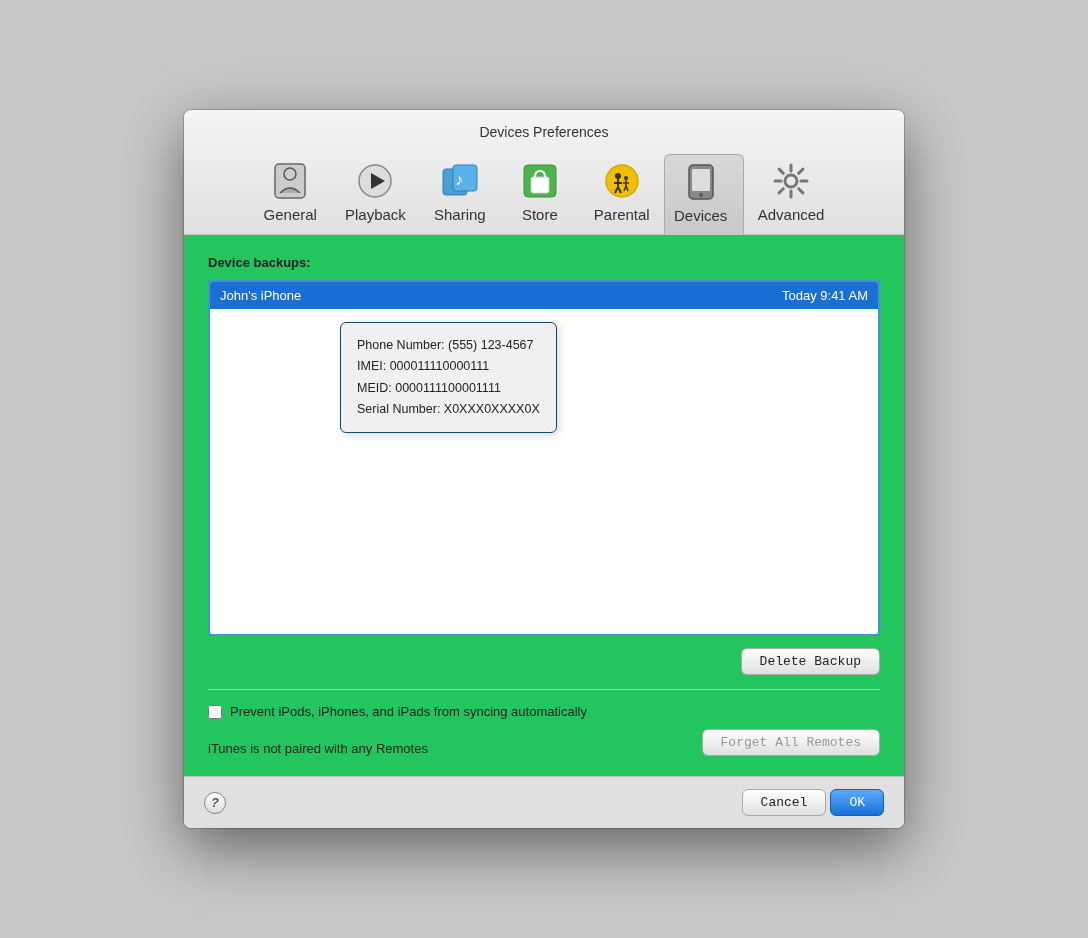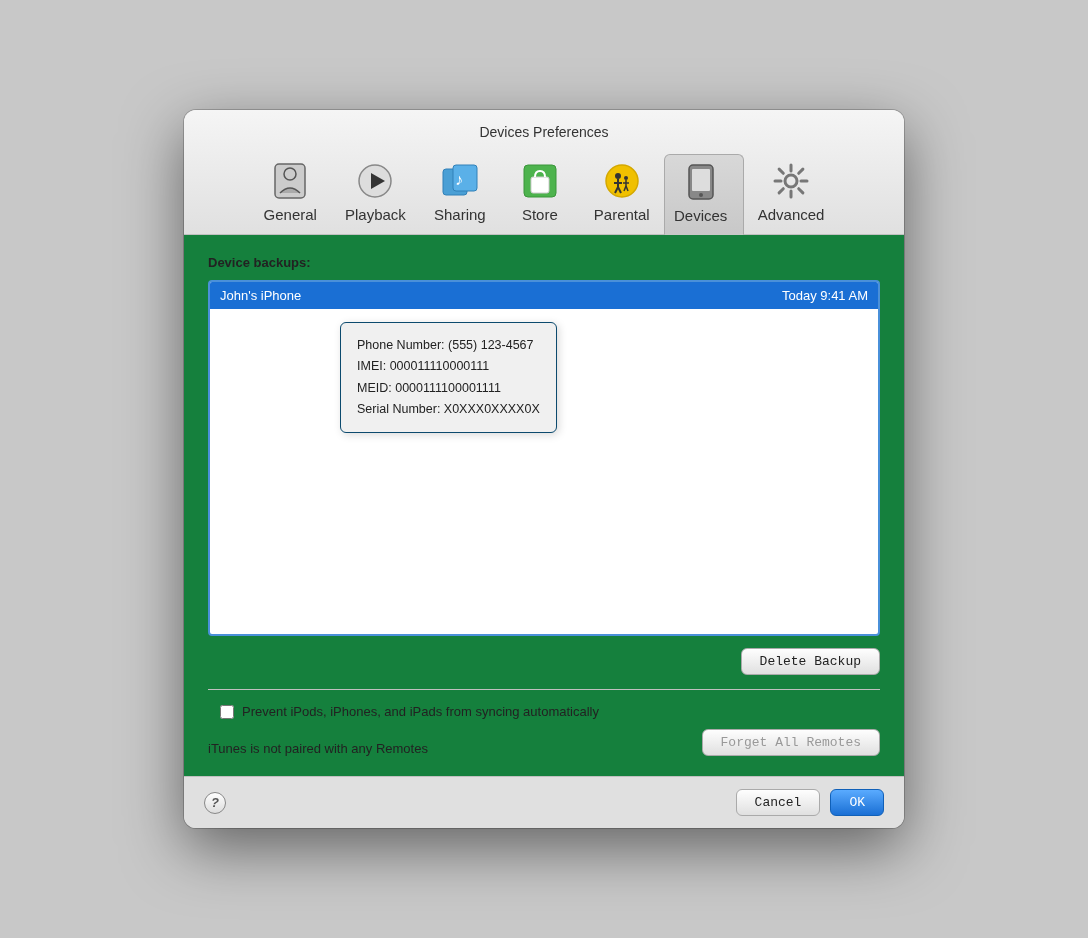--- a/index.html
+++ b/index.html
@@ -10,21 +10,21 @@
       display: flex;
       justify-content: center;
       align-items: center;
       width: 1088px;
       height: 938px;
       overflow: hidden;
     }
 
     .dialog {
       background: #ebebeb;
-      border-radius: 12px;
+      border-radius: 7px;
       width: 720px;
       box-shadow: 0 20px 60px rgba(0,0,0,0.5), 0 0 0 1px rgba(0,0,0,0.2);
       overflow: hidden;
     }
 
     
     .title-bar {
       background: linear-gradient(to bottom, #f5f5f5, #e0e0e0);
       text-align: center;
       padding: 14px 0 0 0;
@@ -76,21 +76,21 @@
     .tab-icon-wrap {
       width: 38px;
       height: 38px;
       display: flex;
       align-items: center;
       justify-content: center;
     }
 
     
     .content {
-      background: #15803d;
+      background: #22c55e;
       padding: 20px 24px;
     }
 
     .section-label {
       font-size: 13px;
       font-weight: 600;
       color: #222;
       margin-bottom: 10px;
     }
 
@@ -177,21 +177,20 @@
       background: #c0c0c0;
       margin: 14px 0;
     }
 
     
     .checkbox-row {
       display: flex;
       align-items: center;
       gap: 8px;
       margin-bottom: 10px;
-      margin-left: 12px;
     }
 
     .checkbox-row input[type="checkbox"] {
       width: 14px;
       height: 14px;
       cursor: pointer;
     }
 
     .checkbox-label {
       font-size: 13px;
@@ -232,21 +231,21 @@
       justify-content: center;
       font-size: 13px;
       color: #555;
       cursor: pointer;
       font-style: italic;
       font-weight: bold;
     }
 
     .bottom-buttons {
       display: flex;
-      gap: 10px;
+      gap: 4px;
     }
 
     
     svg {
       display: block;
     }
   </style>
 </head>
 <body>
 

